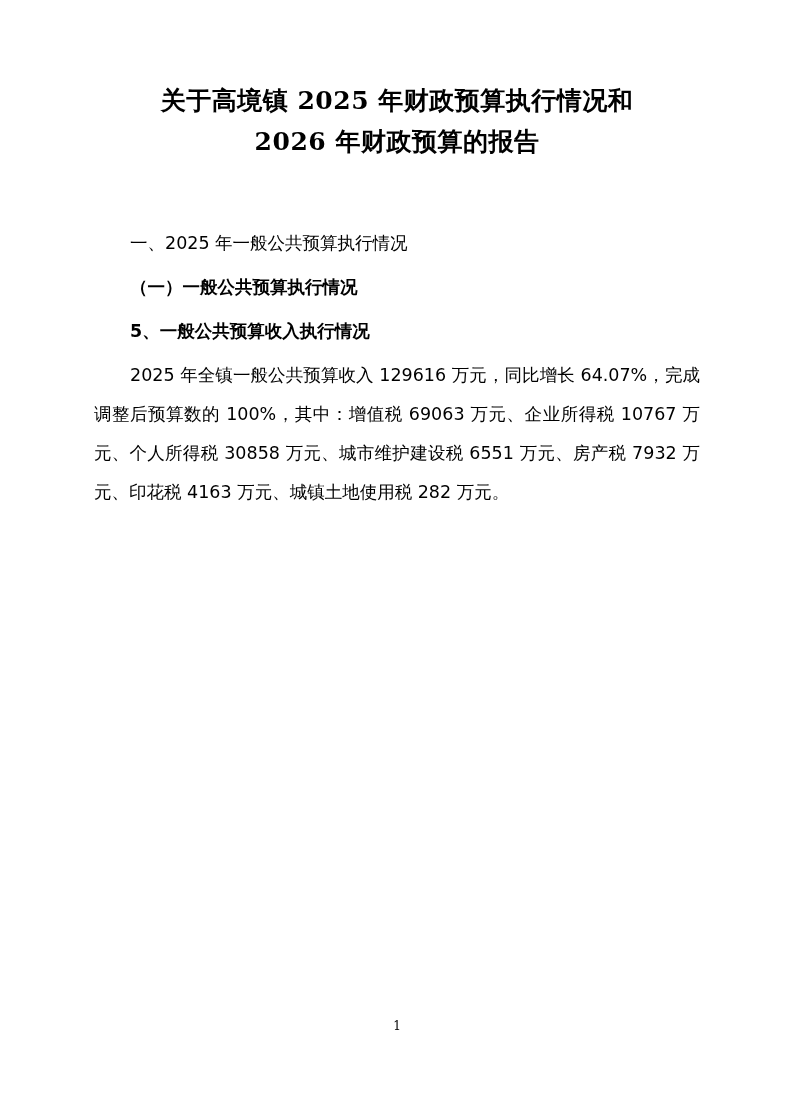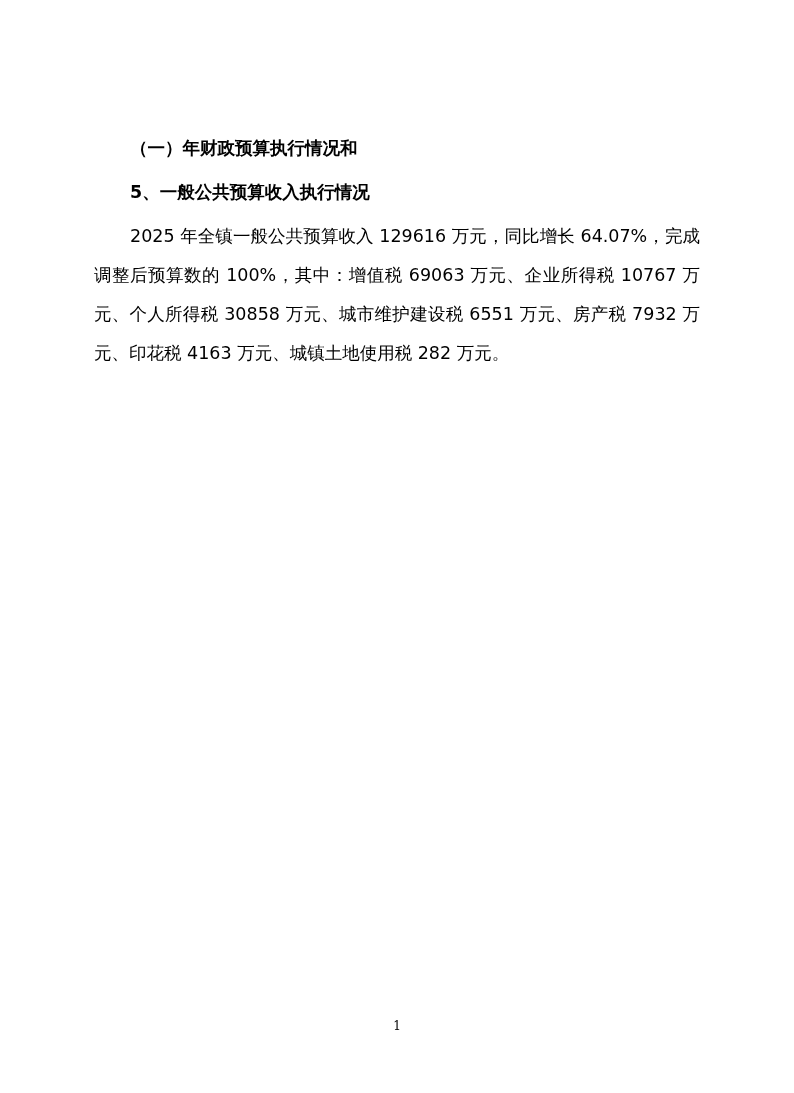--- a/index.html
+++ b/index.html
@@ -76,26 +76,31 @@
     font-size: 12px;
     font-family: "DejaVu Serif", "Liberation Serif", serif;
     color: #000;
   }
 </style>
 </head>
 <body>
 
 <div class="page">
 
+  <div class="doc-title">
+    <span class="title-line">关于高境镇 2025 年财政预算执行情况和</span>
+    <span class="title-line">2026 年财政预算的报告</span>
+  </div>
 
   <div class="body-block">
 
+    <p class="heading1">一、2025 年一般公共预算执行情况</p>
     <div class="para-spacer"></div>
 
-    <p class="heading2">（一）年财政预算执行情况和</p>
+    <p class="heading2">（一）一般公共预算执行情况</p>
     <div class="para-spacer"></div>
 
     <p class="heading3">5、一般公共预算收入执行情况</p>
     <div class="para-spacer"></div>
 
     <p class="indent">2025 年全镇一般公共预算收入 129616 万元，同比增长 64.07%，完成调整后预算数的 100%，其中：增值税 69063 万元、企业所得税 10767 万元、个人所得税 30858 万元、城市维护建设税 6551 万元、房产税 7932 万元、印花税 4163 万元、城镇土地使用税 282 万元。</p>
 
 
     <div class="para-spacer"></div>
     <div class="para-spacer"></div>

